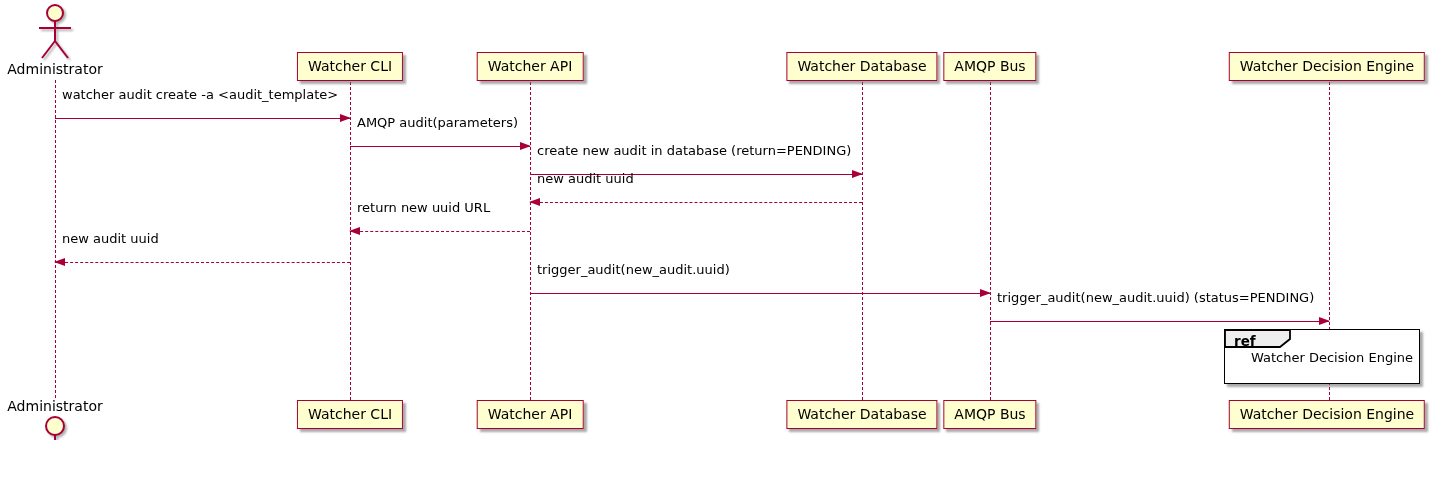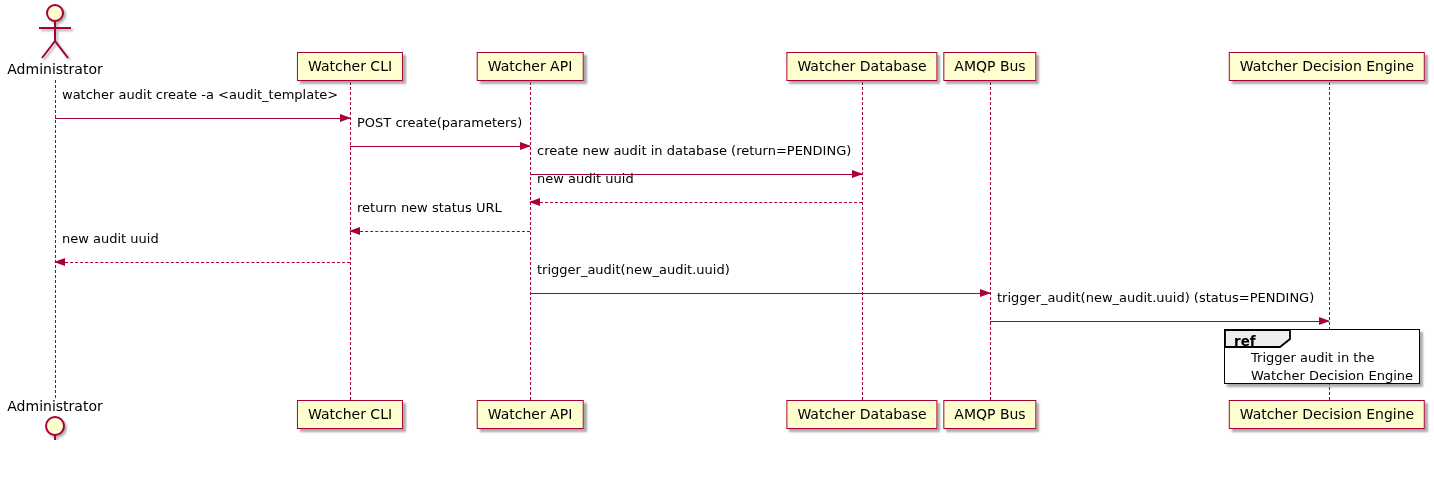--- a/index.html
+++ b/index.html
@@ -135,39 +135,39 @@
     <div class="participant" style="left:1327px;">Watcher Decision Engine</div>
   </div>
 
   <div class="message solid" style="left:55px; width:295px; top:118px;">
     <div class="msg-label">watcher audit create -a &lt;audit_template&gt;</div>
     <div class="msg-line"></div>
     <div class="arrowhead right"></div>
   </div>
 
   <div class="message solid" style="left:350px; width:180px; top:146px;">
-    <div class="msg-label">POST create(parameters)</div>
+    <div class="msg-label">AMQP audit(parameters)</div>
     <div class="msg-line"></div>
     <div class="arrowhead right"></div>
   </div>
 
   <div class="message solid" style="left:530px; width:332px; top:174px;">
     <div class="msg-label">create new audit in database (return=PENDING)</div>
     <div class="msg-line"></div>
     <div class="arrowhead right"></div>
   </div>
 
   <div class="message dashed" style="left:530px; width:332px; top:202px;">
     <div class="msg-label">new audit uuid</div>
     <div class="msg-line"></div>
     <div class="arrowhead left"></div>
   </div>
 
   <div class="message dashed" style="left:350px; width:180px; top:231px;">
-    <div class="msg-label">return new status URL</div>
+    <div class="msg-label">return new uuid URL</div>
     <div class="msg-line"></div>
     <div class="arrowhead left"></div>
   </div>
 
   <div class="message dashed" style="left:55px; width:295px; top:262px;">
     <div class="msg-label">new audit uuid</div>
     <div class="msg-line"></div>
     <div class="arrowhead left"></div>
   </div>
 
@@ -184,21 +184,20 @@
   </div>
 
   <div class="ref-box">
     <div class="ref-tab">
       <svg width="72" height="20" viewBox="0 0 72 20">
         <path d="M1,1 H66 V10 L56,18 H1 Z" fill="#EEEEEE" stroke="#000000" stroke-width="1.8"></path>
       </svg>
       <div class="ref-tab-label">ref</div>
     </div>
     <div class="ref-body">
-      <div>Trigger audit in the</div>
       <div>Watcher Decision Engine</div>
     </div>
   </div>
 
   <div class="row-bottom">
     <div class="participant" style="left:350px;">Watcher CLI</div>
     <div class="participant" style="left:530px;">Watcher API</div>
     <div class="participant" style="left:862px;">Watcher Database</div>
     <div class="participant" style="left:990px;">AMQP Bus</div>
     <div class="participant" style="left:1327px;">Watcher Decision Engine</div>

